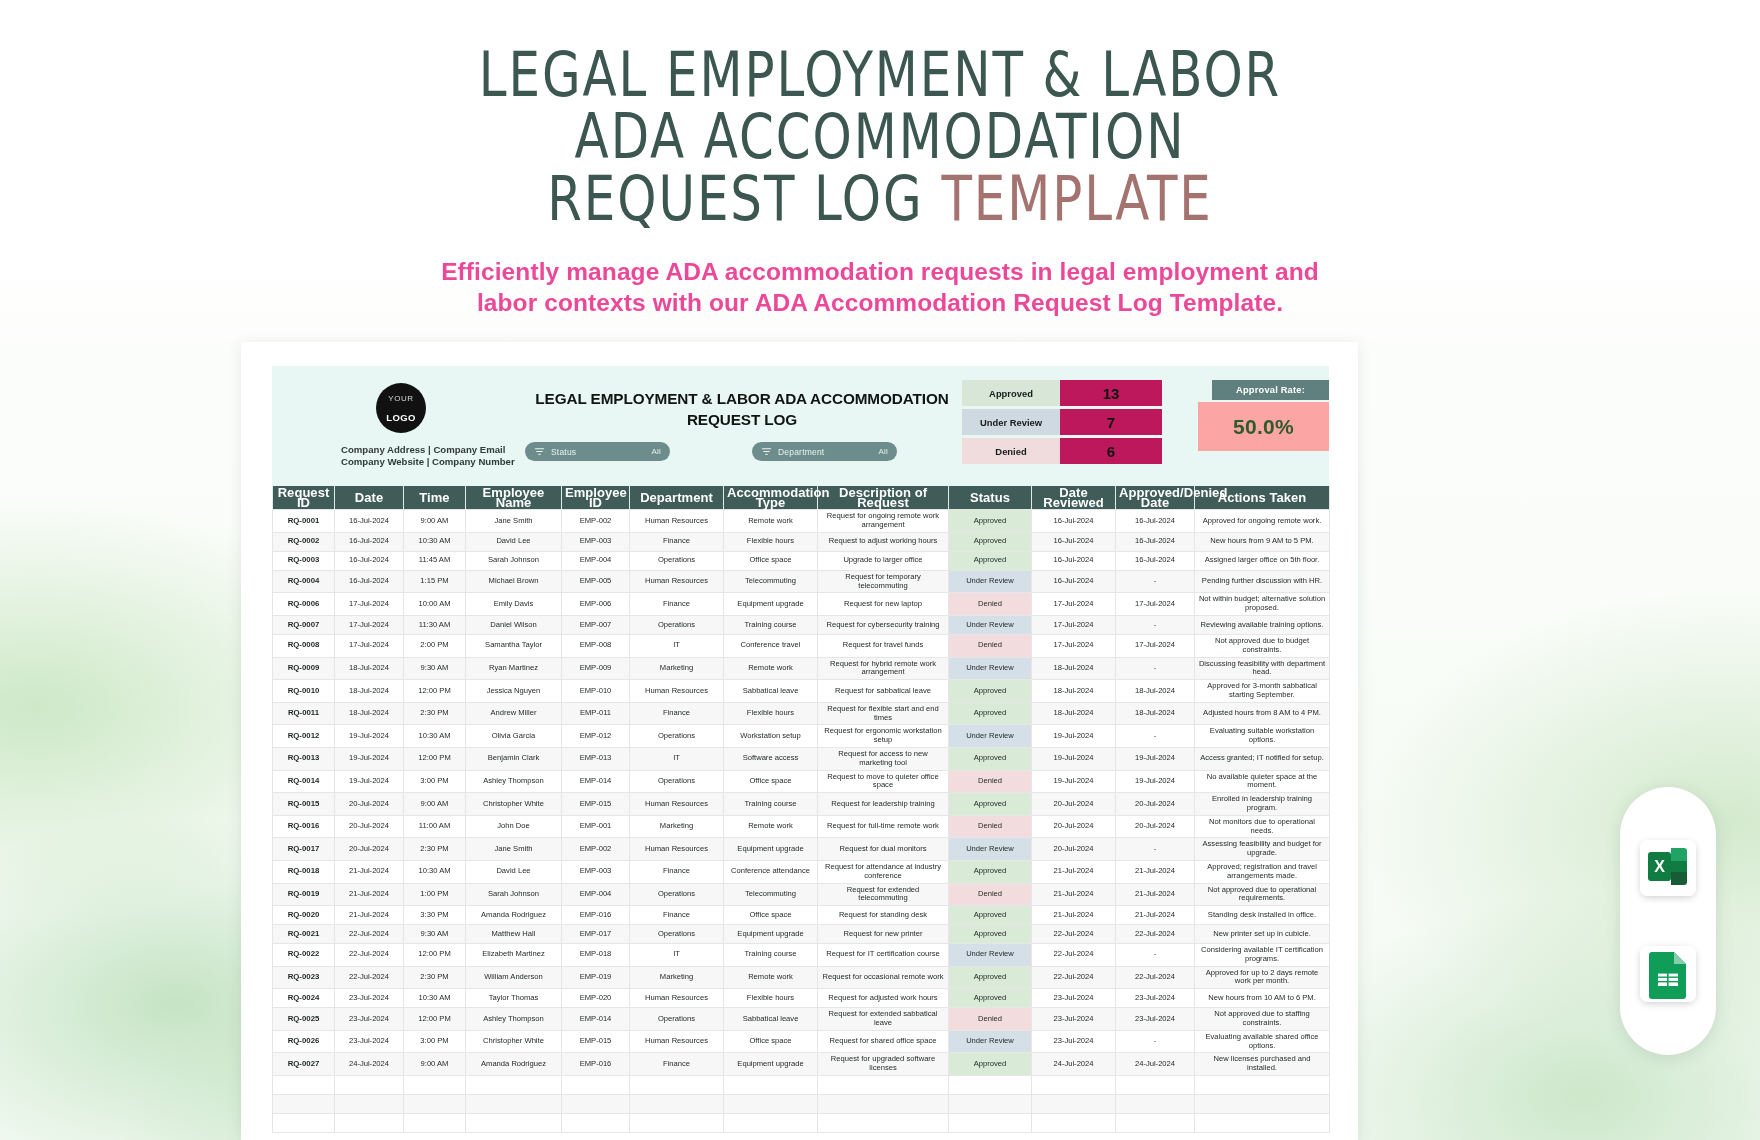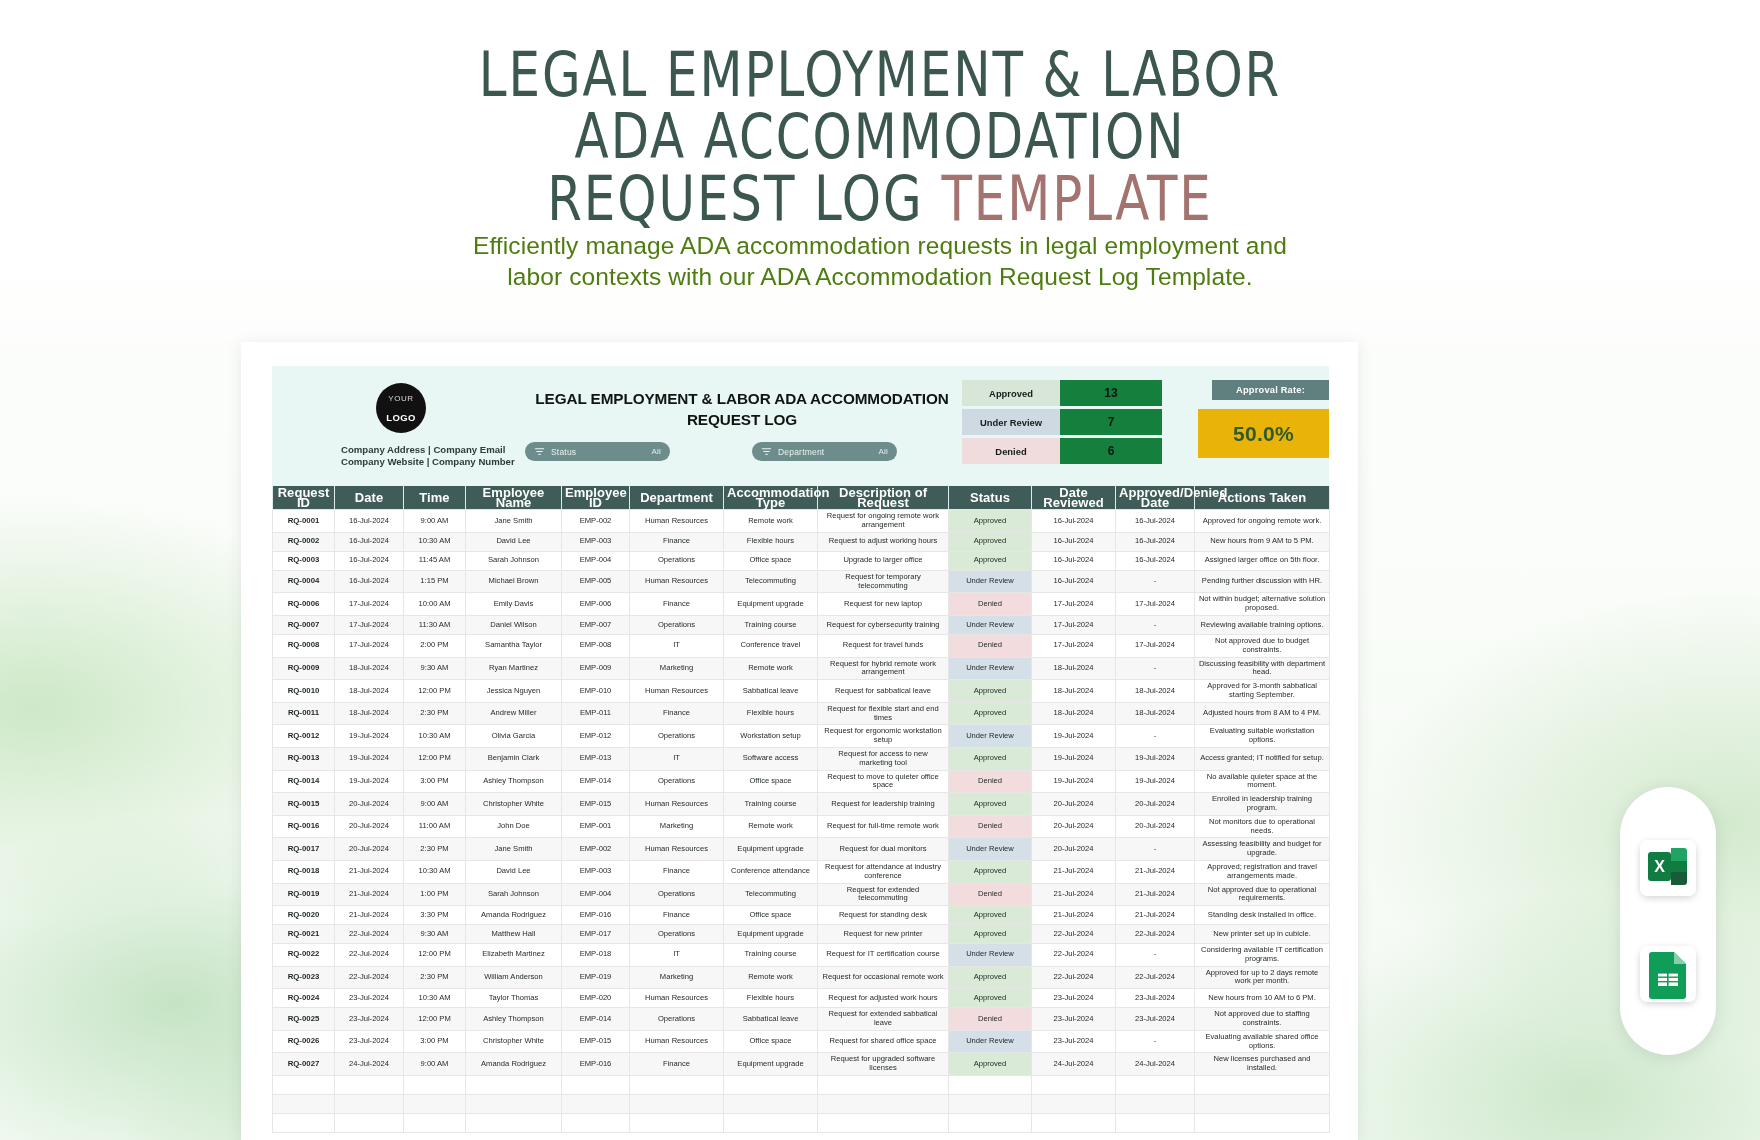--- a/index.html
+++ b/index.html
@@ -33,24 +33,25 @@
     font-family: "Liberation Sans Narrow", "DejaVu Sans Condensed", "Liberation Sans", sans-serif;
     font-size: 63px;
     line-height: 62px;
     letter-spacing: 2.2px;
     font-weight: 400;
     color: #3c5750;
     transform: scaleX(.88);
   }
   #hero h1 .accent { color: #a5736f; }
   #hero .sub {
+    margin-top: 26px;
     font-size: 24.5px;
     line-height: 31px;
-    color: #4d7c0f;
-    font-weight: 400;
+    color: #ec4899;
+    font-weight: 700;
     letter-spacing: .1px;
   }
 
   
   #sheet {
     position: absolute;
     left: 241px; top: 342px;
     width: 1117px; height: 798px;
     background: #ffffff;
     box-shadow: 0 2px 14px rgba(40,60,55,.10);
@@ -97,36 +98,36 @@
   .filter-pill .fval { font-size: 8px; opacity: .95; }
 
   
   .kpis { position: absolute; left: 690px; top: 14px; width: 200px; }
   .kpi-row { display: flex; height: 26px; margin-bottom: 3px; }
   .kpi-name {
     width: 98px; display: flex; align-items: center; justify-content: center;
     font-size: 9.4px; font-weight: 700; color: #161c1a;
   }
   .kpi-val {
-    flex: 1; background: #15803d; display: flex; align-items: center; justify-content: center;
-    font-size: 12px; font-weight: 800; color: #101512;
+    flex: 1; background: #be185d; display: flex; align-items: center; justify-content: center;
+    font-size: 15px; font-weight: 800; color: #101512;
   }
   .kpi-approved .kpi-name { background: #d8e6d8; }
   .kpi-review   .kpi-name { background: #cfd9e2; }
   .kpi-denied   .kpi-name { background: #f1dcdd; }
 
   
   .rate-box { position: absolute; left: 926px; top: 14px; width: 131px; }
   .rate-head {
     background: #60807f; color: #ffffff; height: 20px;
     display: flex; align-items: center; justify-content: center;
     font-size: 9.3px; font-weight: 700; letter-spacing: .2px; margin-left: 14px;
   }
   .rate-body {
-    background: #eab308; height: 49px; margin-top: 9px;
+    background: #fca5a5; height: 49px; margin-top: 2px;
     display: flex; align-items: center; justify-content: center;
     font-size: 21px; font-weight: 800; color: #2e5a2c; letter-spacing: .3px;
   }
 
   
   table { border-collapse: collapse; width: 1057px; table-layout: fixed; }
   thead th {
     background: #3f5c58; color: #ffffff;
     font-size: 13px; font-weight: 700; letter-spacing: .05px;
     height: 22px; padding: 2px 3px; line-height: 9.6px;

